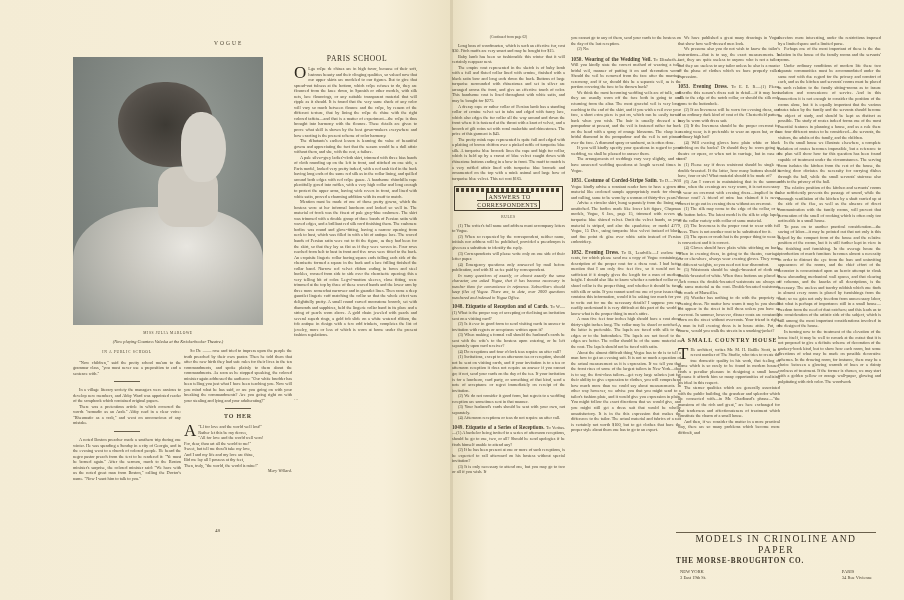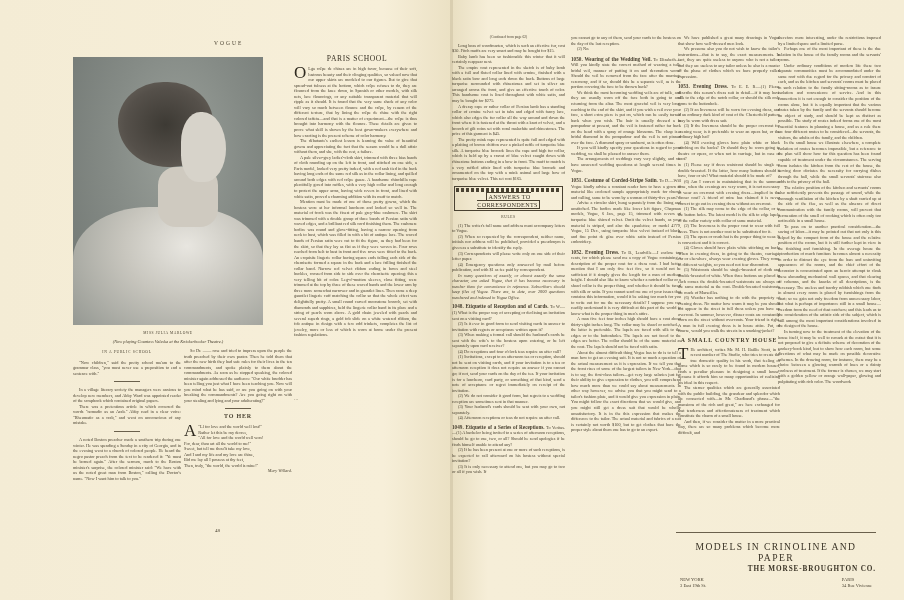--- a/index.html
+++ b/index.html
@@ -24,23 +24,23 @@
   .dropcap { float:left; font-size:17px; line-height:14px; margin:0 2px 0 0; color:#2f2a20; }
   .h-small { text-align:center; font-size:3.7px; letter-spacing:0.7px; margin:2px 0 4px; }
   .h-toher { text-align:center; font-size:6px; font-weight:bold; letter-spacing:0.8px; margin:3px 0 4px; }
   .pageno { position:absolute; top:528px; left:215px; font-size:5px; color:#4a4232; }
   .answers-banner { margin:5px 2px 4px; border:1px solid #4a4232; padding:1px; text-align:center; }
   .answers-banner .orn { height:4px; background:repeating-linear-gradient(90deg,#4a4232 0 3px,transparent 3px 5px); margin-bottom:1px; }
   .answers-banner .lbl { font-size:6.2px; letter-spacing:0.3px; border:1px solid #4a4232; padding:0 1px; line-height:8px; color:#3a3326; }
   .rules-h { text-align:center; font-size:3.6px; letter-spacing:0.6px; margin:2px 0; }
   .sub-h { font-weight:bold; font-size:5.2px; }
   .h-country { text-align:center; font-size:5.8px; letter-spacing:0.9px; font-weight:bold; margin:4px 0 3px; }
-  .ad { position:absolute; left:676px; top:532px; width:200px; border-top:1.5px solid #6a604c; padding-top:8px; }
+  .ad { position:absolute; left:676px; top:532px; width:200px; border-top:1.5px solid #6a604c; padding-top:0; }
   .ad .l1 { text-align:center; font-size:9.6px; letter-spacing:1.4px; color:#3a3326; }
-  .ad .l2 { text-align:right; font-size:7.2px; letter-spacing:0.9px; font-weight:bold; margin-top:2px; color:#3a3326; }
+  .ad .l2 { text-align:left; font-size:7.2px; letter-spacing:0.9px; font-weight:bold; margin-top:2px; color:#3a3326; }
   .ad .row { display:flex; justify-content:space-between; font-size:4.5px; margin-top:4px; padding:0 4px; color:#4a4232; }
   .ad .row div { line-height:5.5px; }
   .sig { text-align:right; font-style:italic; }
   .verse { font-size:4.3px; line-height:5.55px; }
   .cont { text-align:center; font-size:3.6px; margin-bottom:2px; }
 </style>
 </head>
 <body>
 
 <div class="page left"></div>

